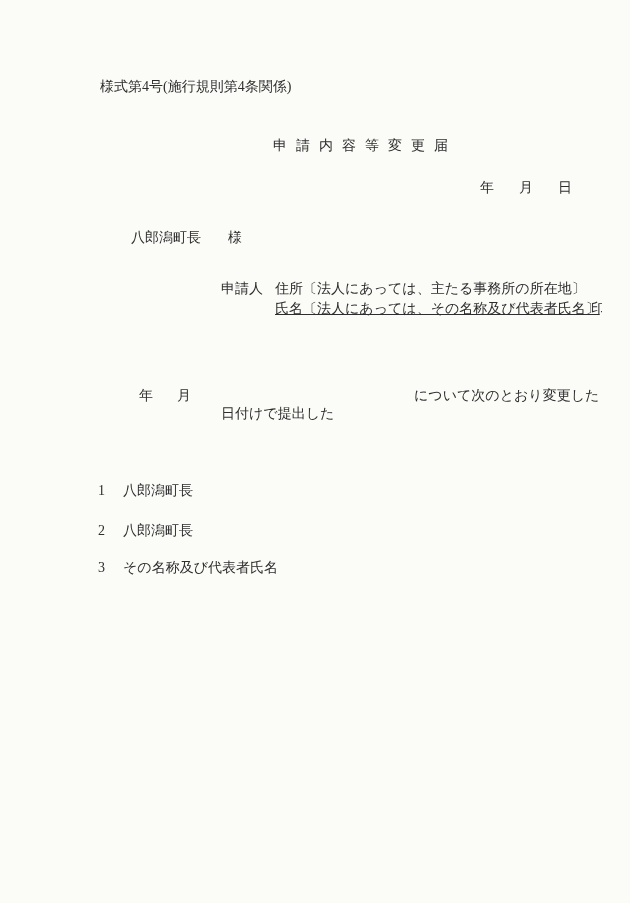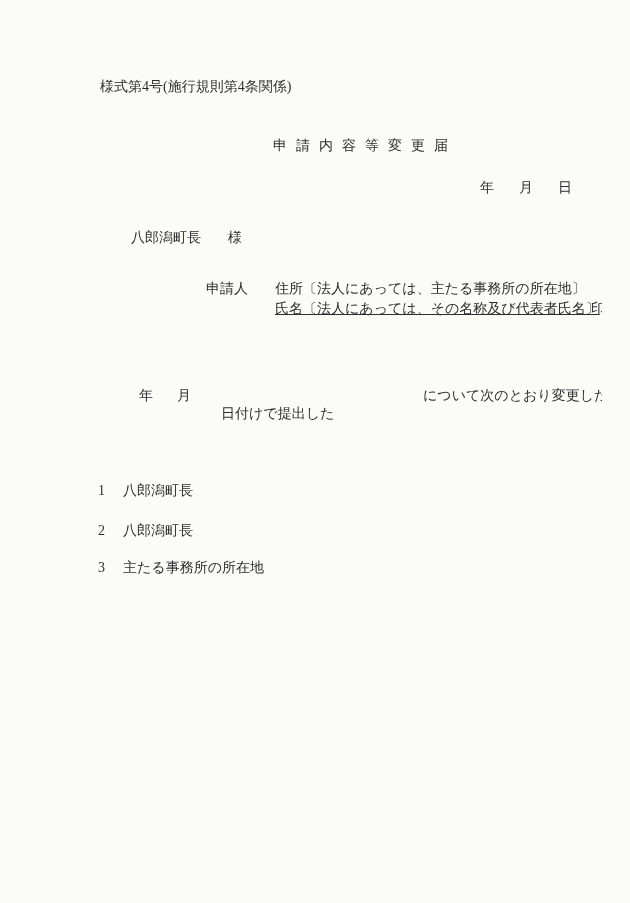--- a/index.html
+++ b/index.html
@@ -57,40 +57,40 @@
     <span>月</span>
     <span>日</span>
   </div>
 
   <div>
     <span class="abs" style="left:103px; top:231px;">八郎潟町長</span>
     <span class="abs" style="left:200px; top:231px;">様</span>
   </div>
 
   <div>
-    <span class="abs" style="left:178px; top:282px;">申請人</span>
+    <span class="abs" style="left:193px; top:282px;">申請人</span>
     <span class="abs" style="left:247px; top:282px;">住所〔法人にあっては、主たる事務所の所在地〕</span>
     <span class="abs" style="left:247px; top:302px;text-decoration:underline;">氏名〔法人にあっては、その名称及び代表者氏名〕</span>
     <span class="abs" style="left:563px; top:302px;">印</span>
   </div>
 
   <div>
     <span class="abs" style="left:111px; top:389px;">年</span>
     <span class="abs" style="left:149px; top:389px;">月</span>
     <span class="abs" style="left:193px; top:389px;margin-top:18px;">日付けで提出した</span>
-    <span class="abs" style="left:395px; top:389px;">について次のとおり変更した</span>
+    <span class="abs" style="left:386px; top:389px;">について次のとおり変更した</span>
   </div>
 
 
   <div class="list-item" style="top:484px;">
     <span class="num">1</span>
     <span>八郎潟町長</span>
   </div>
   <div class="list-item" style="top:524px;">
     <span class="num">2</span>
     <span>八郎潟町長</span>
   </div>
   <div class="list-item" style="top:561px;">
     <span class="num">3</span>
-    <span>主たる事務所の所在地</span>
+    <span>その名称及び代表者氏名</span>
   </div>
 
 </div>
 
 </body></html>

